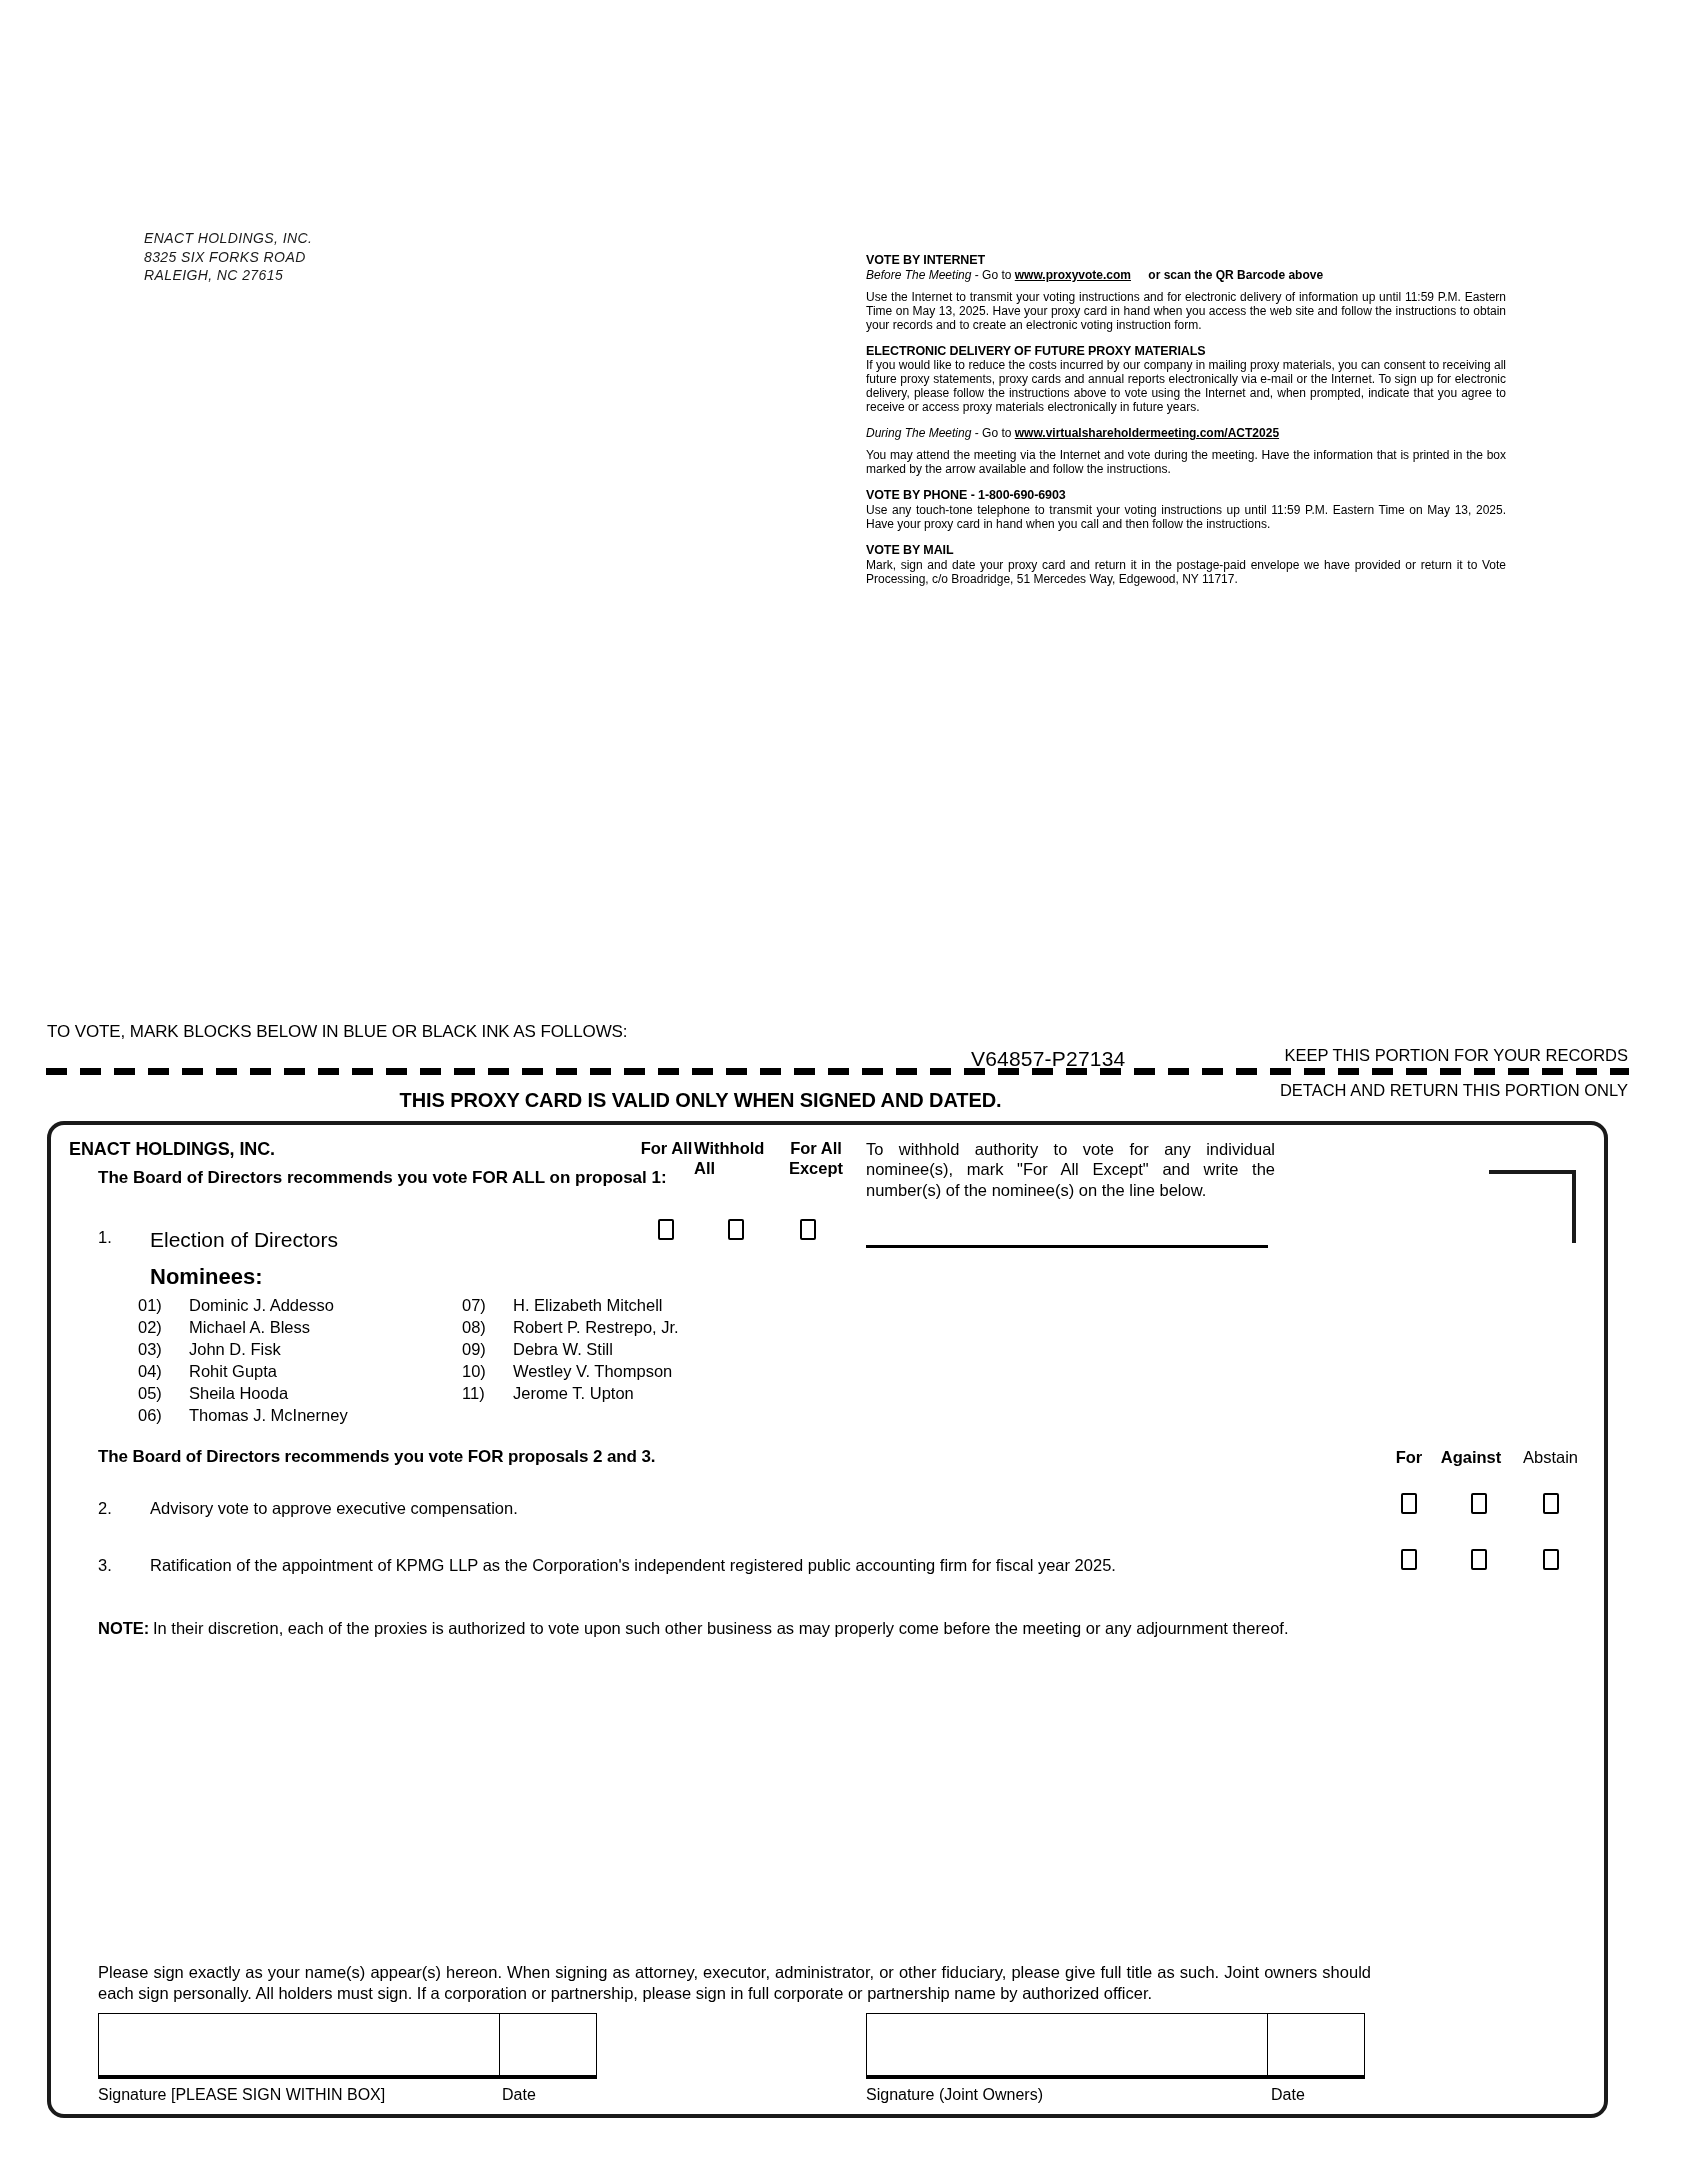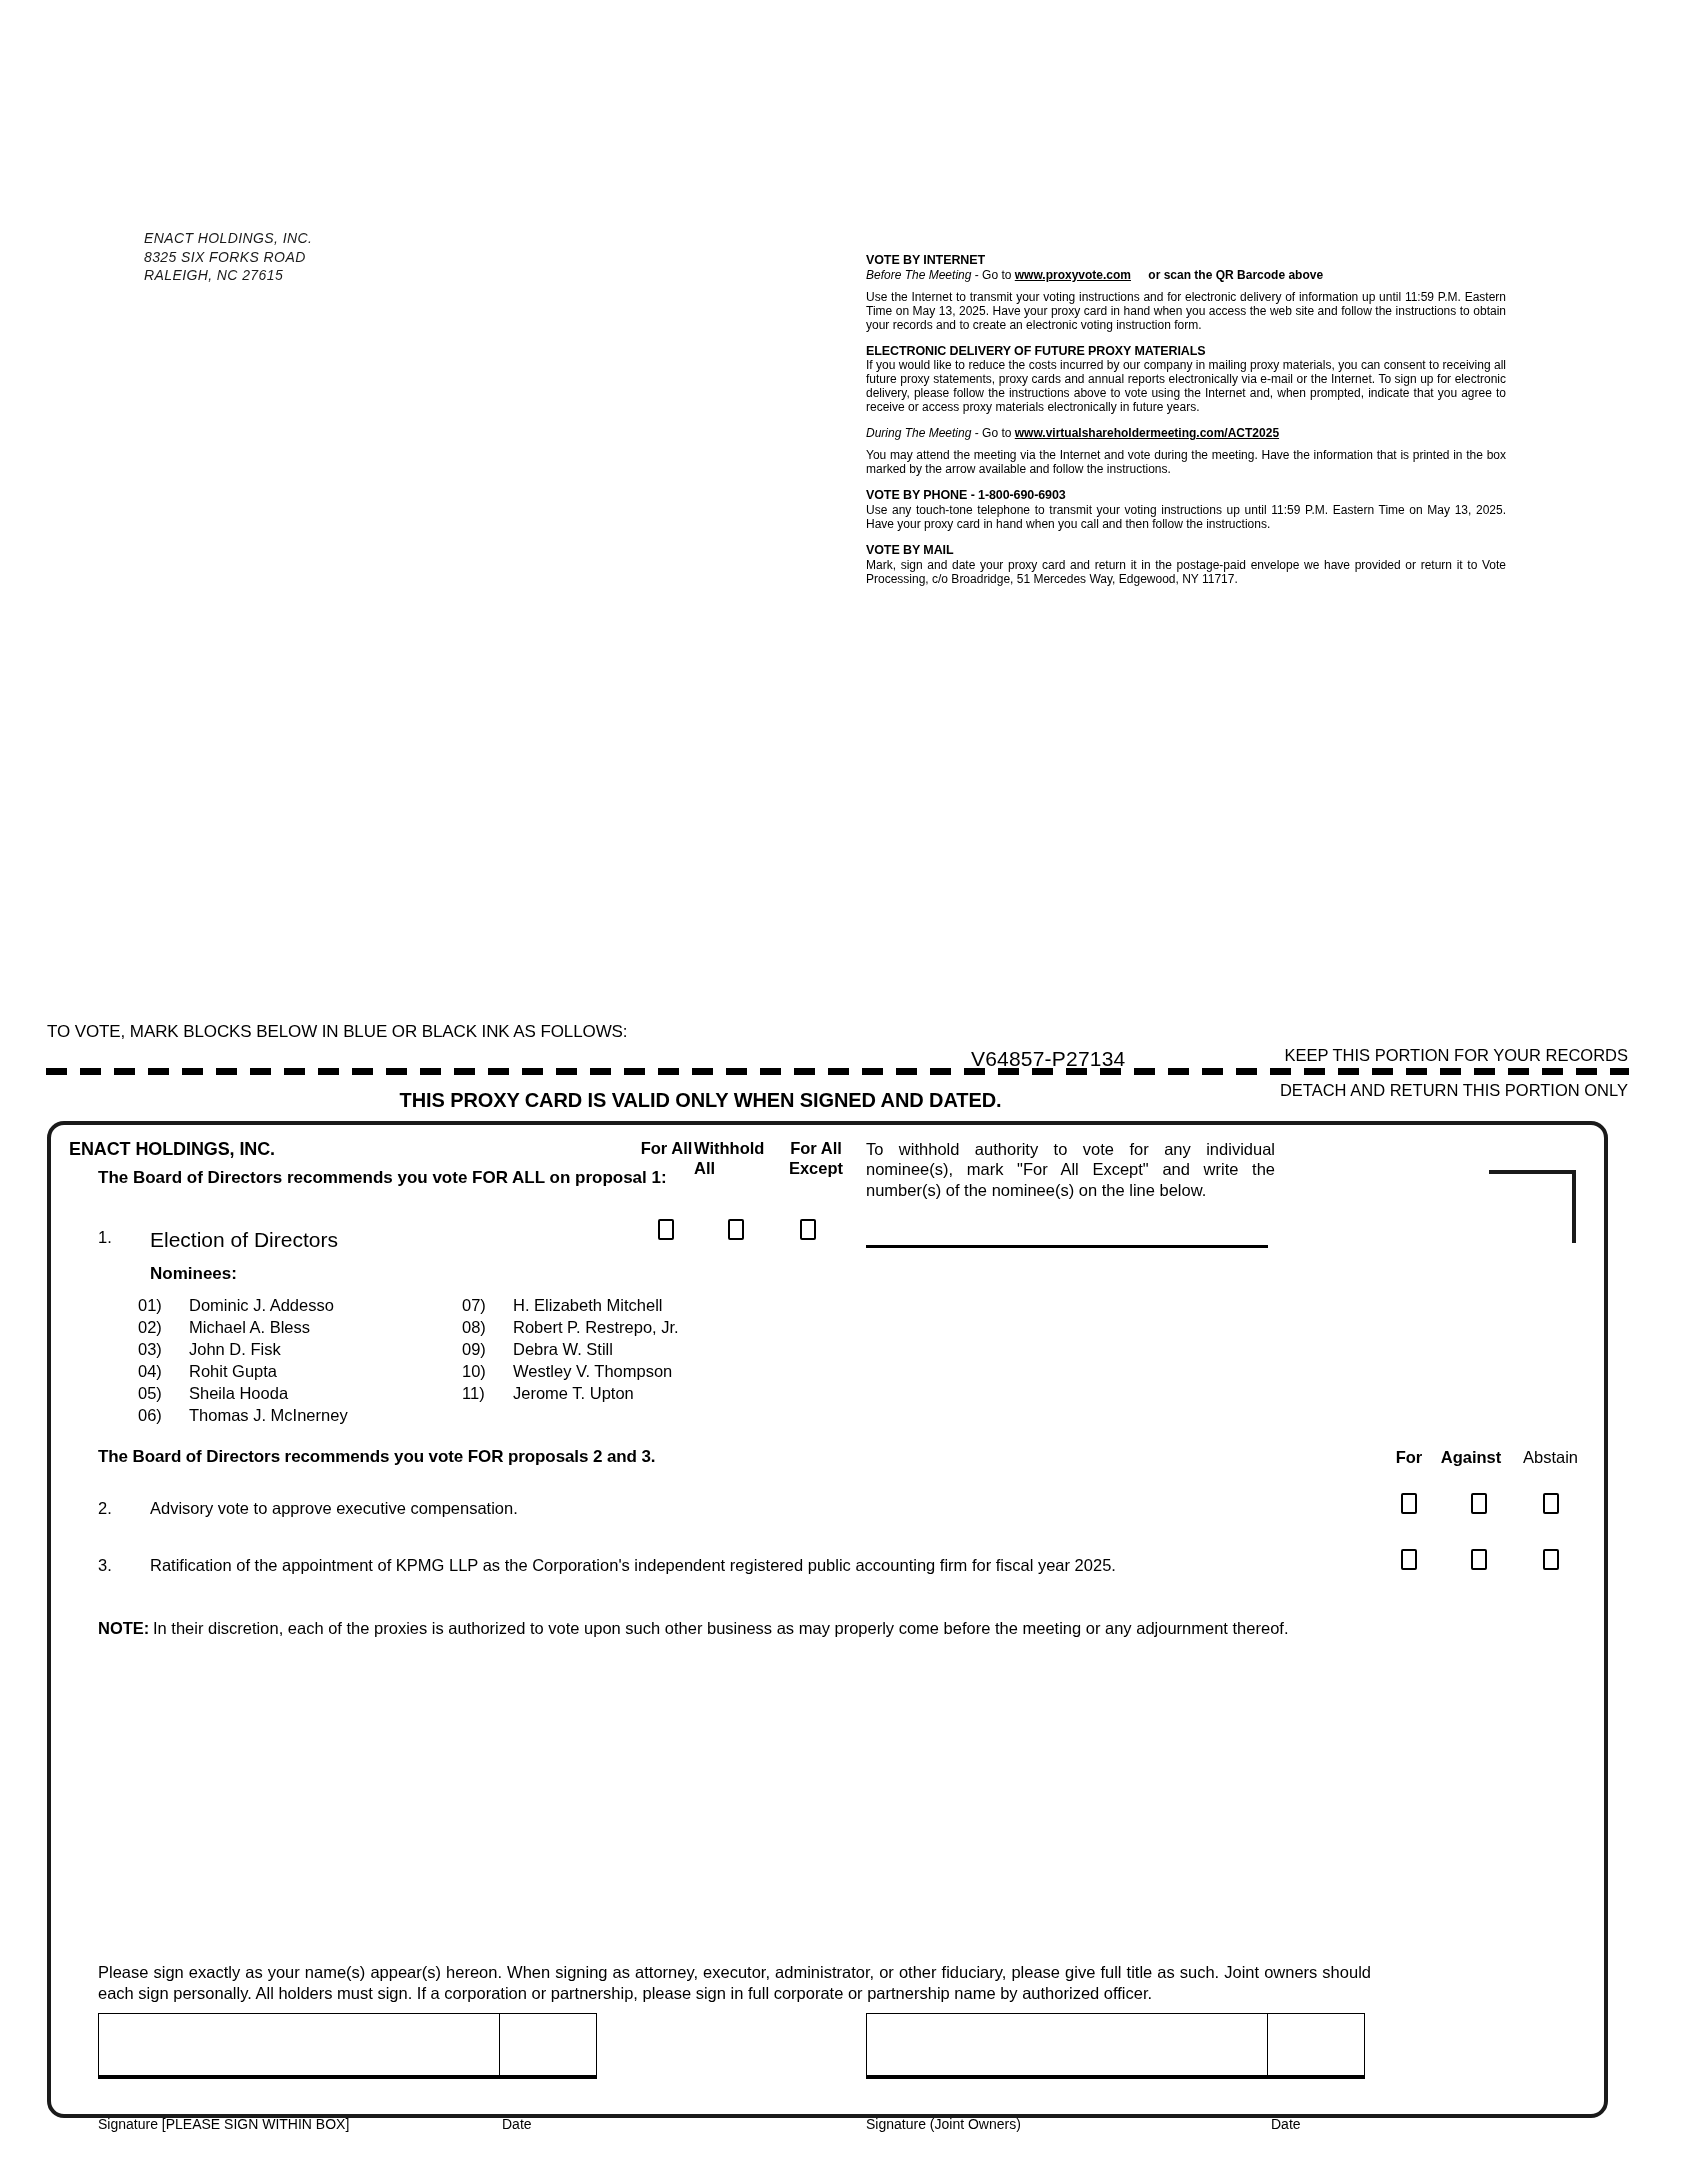--- a/index.html
+++ b/index.html
@@ -333,21 +333,21 @@
     position: absolute;
     right: 0; top: 0;
     width: 4px; height: 73px;
     background: #1a1a1a;
   }
 
   .nominees-label {
     position: absolute;
     left: 150px;
     top: 1264px;
-    font-size: 17px;
+    font-size: 22px;
     font-weight: bold;
   }
   .nomlist {
     position: absolute;
     top: 1294px;
     font-size: 16.5px;
     line-height: 22px;
   }
   .nomlist.colA { left: 138px; }
   .nomlist.colB { left: 462px; }
@@ -435,22 +435,21 @@
     background: #ffffff;
   }
   .sig1 { left: 98px; top: 2013px; width: 402px; height: 66px; }
   .sig1d { left: 499px; top: 2013px; width: 98px; height: 66px; }
   .sig2 { left: 866px; top: 2013px; width: 402px; height: 66px; }
   .sig2d { left: 1267px; top: 2013px; width: 98px; height: 66px; }
 
   .siglabel {
     position: absolute;
     top: 2086px;
-    font-size: 14px;
-    margin-top: 30px;
+    font-size: 16px;
   }
   .sl1 { left: 98px; }
   .sl1d { left: 502px; }
   .sl2 { left: 866px; }
   .sl2d { left: 1271px; }
 </style>
 </head>
 <body>
 
 <div class="page">

